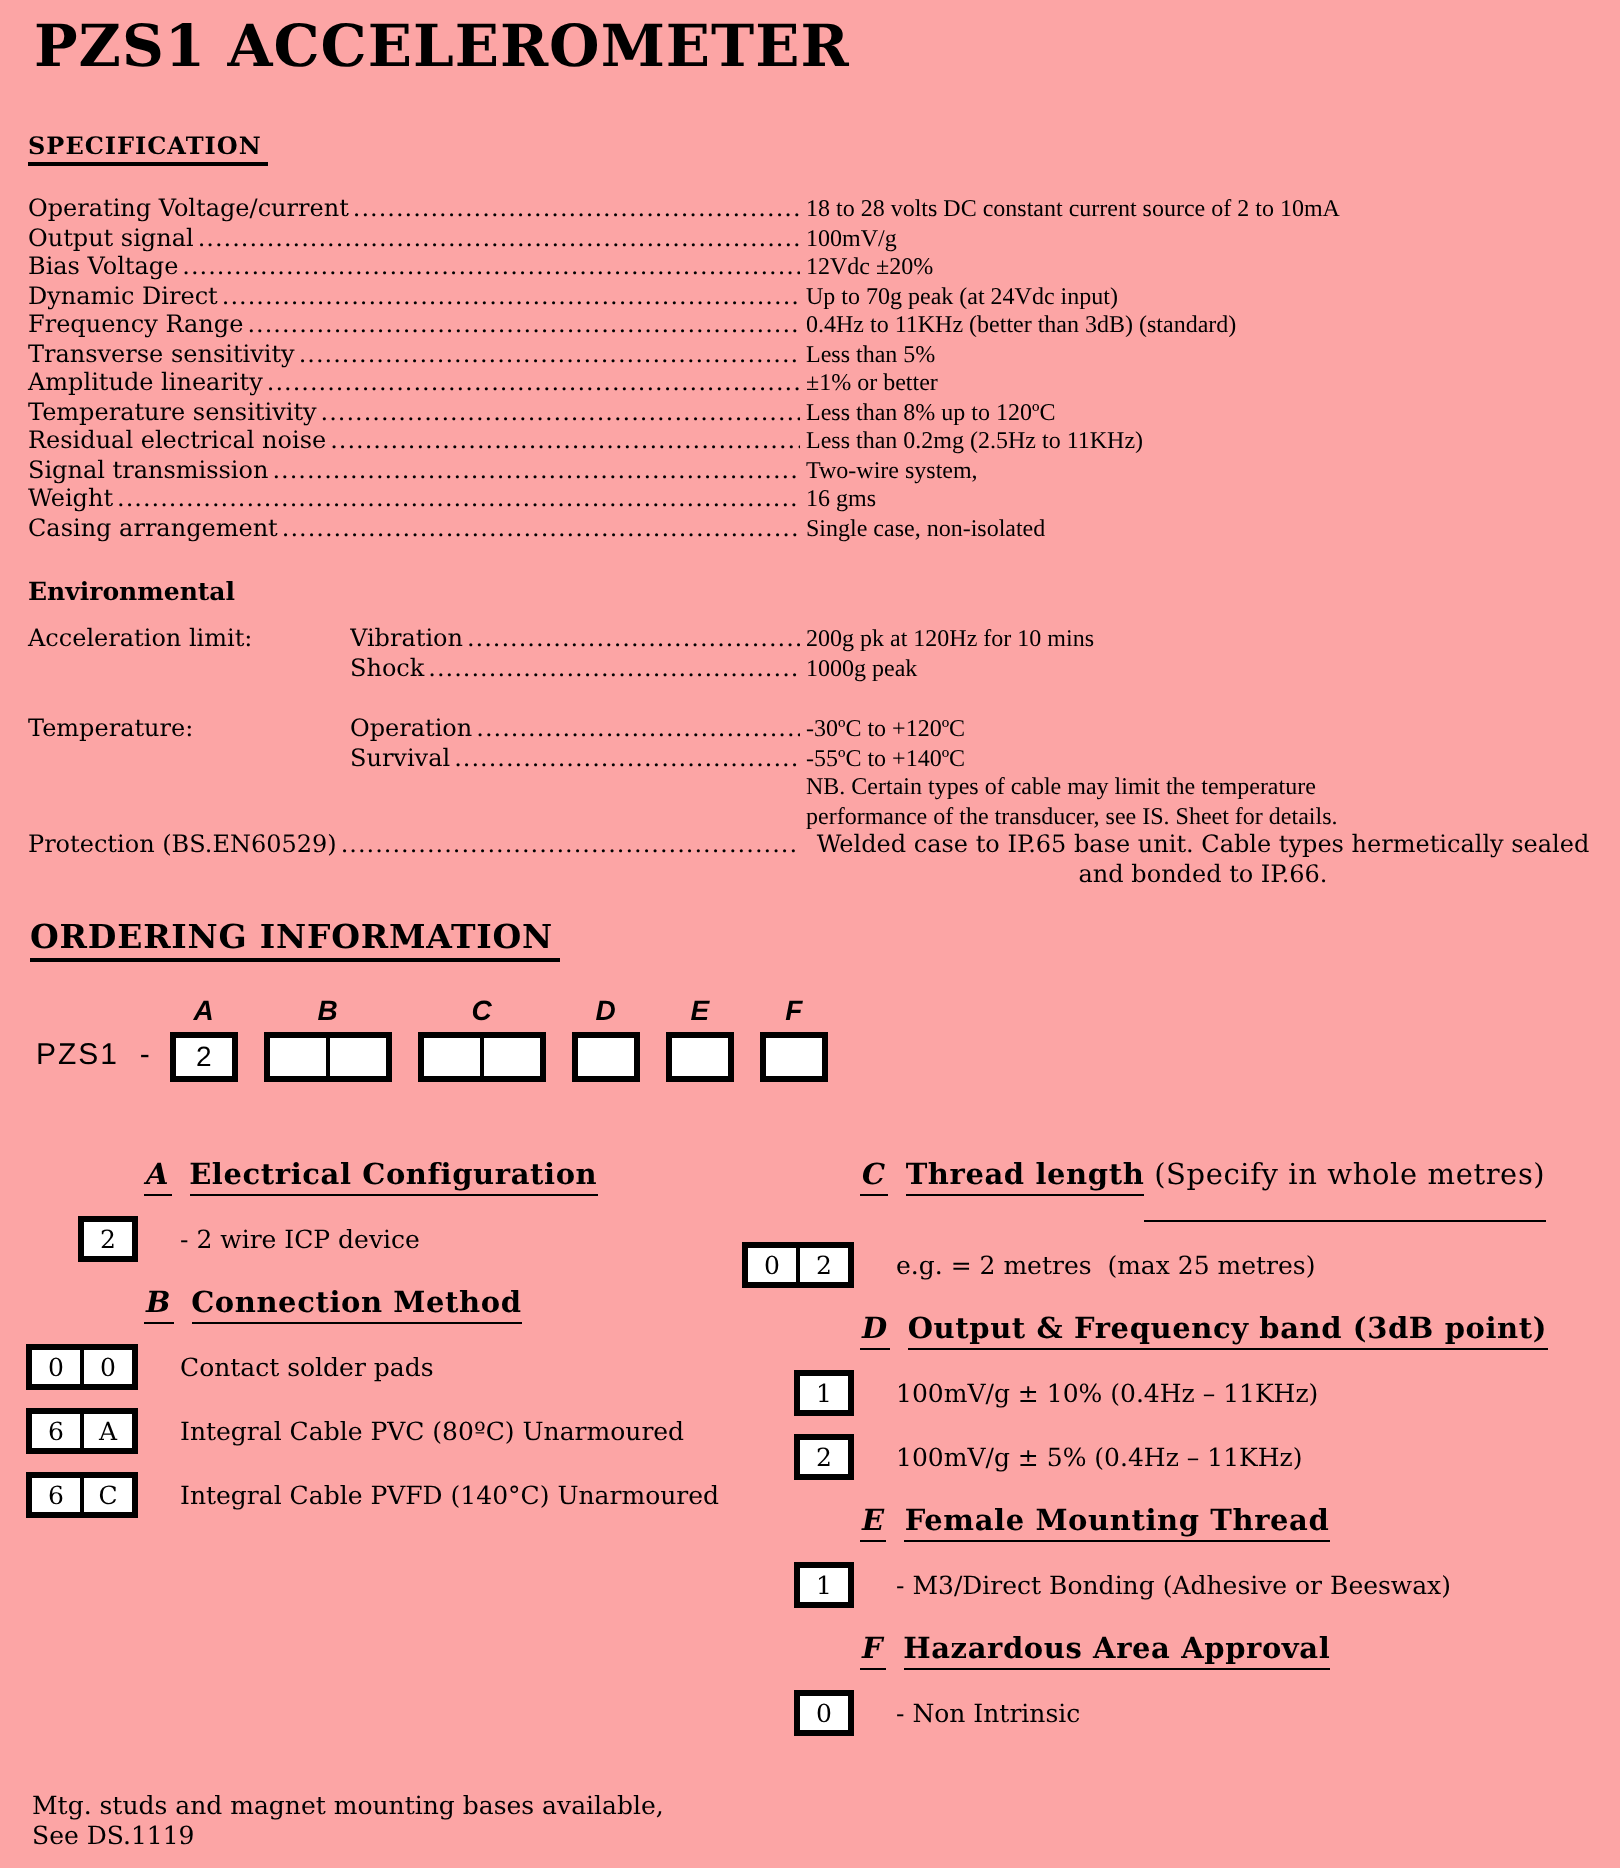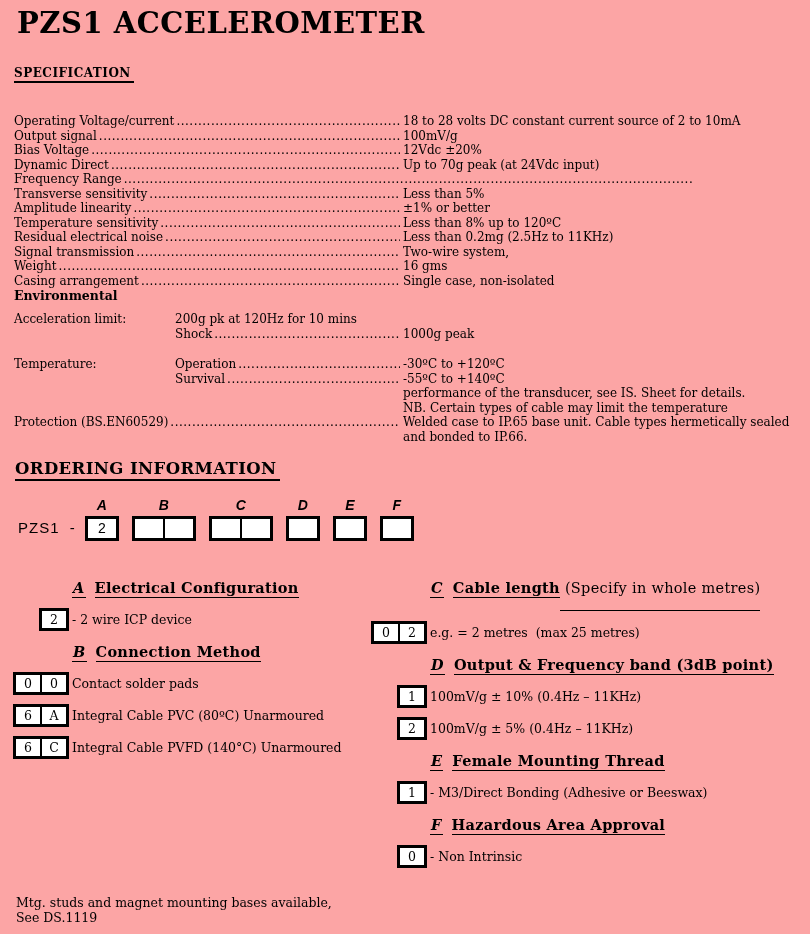--- a/index.html
+++ b/index.html
@@ -5,27 +5,27 @@
   html,body{margin:0;padding:0;background:#fff;}
   .page{position:relative;width:810px;height:934px;background:#fca5a5;color:#000;
         font-family:"DejaVu Serif",serif;font-size:12px;overflow:hidden;}
 
   .title{position:absolute;left:17px;top:6px;font-size:29px;font-weight:bold;letter-spacing:.5px;white-space:nowrap;}
 
   .big-heading{font-weight:bold;border-bottom:2px solid #000;padding:0 3px 1px 0;white-space:nowrap;display:inline-block;}
   .spec-heading-wrap{position:absolute;left:14px;top:66px;font-size:12px;letter-spacing:.5px;}
   .ordering-heading-wrap{position:absolute;left:15px;top:459px;font-size:16.5px;letter-spacing:.4px;}
 
-  .spec-rows{position:absolute;left:14px;top:114px;width:786px;}
+  .spec-rows{position:absolute;left:14px;top:97px;width:786px;}
   .row{display:flex;align-items:baseline;line-height:14.5px;}
   .lbl{white-space:nowrap;}
   .dots{flex:1 1 auto;overflow:hidden;white-space:nowrap;margin:0 3px 0 2px;}
   .dots::after{content:"....................................................................................................................................";letter-spacing:.5px;}
-  .val{flex:0 0 397px;width:397px;white-space:nowrap;}
-  .val-lines{flex:0 0 397px;width:397px;}
+  .val{flex:0 0 397px;width:397px;white-space:nowrap;font-family:Liberation Serif, serif;}
+  .val-lines{flex:0 0 397px;width:397px;text-align:center;}
   .val-lines div{white-space:nowrap;line-height:14.5px;}
 
   .env-heading{position:absolute;left:14px;top:288px;font-weight:bold;font-size:12.5px;}
   .env-rows{position:absolute;left:14px;top:312px;width:786px;}
   .env-label{flex:0 0 161px;white-space:nowrap;}
   .env-mid{flex:1 1 auto;display:flex;align-items:baseline;overflow:hidden;}
   .env-sub{white-space:nowrap;}
   .env-spacer{height:16px;}
 
   .diagram{position:absolute;left:18px;top:497px;display:flex;align-items:flex-end;}
@@ -43,21 +43,21 @@
   .sec-heading{margin:12px 0 10px 59px;font-size:14.5px;font-weight:bold;white-space:nowrap;letter-spacing:.3px;}
   .sec-heading:first-child{margin-top:0;}
   .sec-letter{font-style:italic;border-bottom:1.5px solid #000;padding:0 1px 1px 1px;margin-right:9px;display:inline-block;}
   .sec-title{border-bottom:1.5px solid #000;padding-bottom:1px;display:inline-block;}
   .sec-suffix{font-weight:normal;border-bottom:1.5px solid #000;padding-bottom:14px;display:inline-block;white-space:pre;}
   .opt-row{display:flex;align-items:center;margin-bottom:9px;}
   .opt-boxes{flex:0 0 56px;width:56px;display:flex;justify-content:flex-end;}
   .opt-box{display:flex;border:3px solid #000;height:23px;box-sizing:border-box;background:#fff;}
   .opt-cell{width:24px;text-align:center;font-size:12.5px;line-height:17px;}
   .opt-cell + .opt-cell{border-left:2px solid #000;}
-  .opt-text{margin-left:3px;white-space:pre;font-size:12.5px;}
+  .opt-text{margin-left:21px;white-space:pre;font-size:12.5px;}
 
   .footer{position:absolute;left:16px;top:895px;font-size:12.5px;line-height:15px;}
 </style>
 </head>
 <body>
 
 <div class="page">
 
   <div class="title">PZS1 ACCELEROMETER</div>
 
@@ -82,20 +82,21 @@
         <span class="val">12Vdc ±20%</span>
       </div>
       <div class="row">
         <span class="lbl">Dynamic Direct</span>
         <span class="dots"></span>
         <span class="val">Up to 70g peak (at 24Vdc input)</span>
       </div>
       <div class="row">
         <span class="lbl">Frequency Range</span>
         <span class="dots"></span>
+        <span class="val">0.4Hz to 11KHz (better than 3dB) (standard)</span>
       </div>
       <div class="row">
         <span class="lbl">Transverse sensitivity</span>
         <span class="dots"></span>
         <span class="val">Less than 5%</span>
       </div>
       <div class="row">
         <span class="lbl">Amplitude linearity</span>
         <span class="dots"></span>
         <span class="val">±1% or better</span>
@@ -125,20 +126,24 @@
         <span class="dots"></span>
         <span class="val">Single case, non-isolated</span>
       </div>
     </div>
 
   <div class="env-heading">Environmental</div>
 
   <div class="env-rows" id="env-rows">
       <div class="row">
         <span class="env-label">Acceleration limit:</span>
+        <div class="env-mid">
+          <span class="env-sub">Vibration</span>
+          <span class="dots"></span>
+        </div>
         <span class="val">200g pk at 120Hz for 10 mins</span>
       </div>
       <div class="row">
         <span class="env-label"></span>
         <div class="env-mid">
           <span class="env-sub">Shock</span>
           <span class="dots"></span>
         </div>
         <span class="val">1000g peak</span>
       </div>
@@ -155,26 +160,26 @@
         <span class="env-label"></span>
         <div class="env-mid">
           <span class="env-sub">Survival</span>
           <span class="dots"></span>
         </div>
         <span class="val">-55ºC to +140ºC</span>
       </div>
       <div class="row">
         <span class="env-label"></span>
         <div class="env-mid"></div>
-        <span class="val">performance of the transducer, see IS. Sheet for details.</span>
+        <span class="val">NB. Certain types of cable may limit the temperature</span>
       </div>
       <div class="row">
         <span class="env-label"></span>
         <div class="env-mid"></div>
-        <span class="val">NB. Certain types of cable may limit the temperature</span>
+        <span class="val">performance of the transducer, see IS. Sheet for details.</span>
       </div>
       <div class="row">
         <span class="lbl">Protection (BS.EN60529)</span>
         <span class="dots"></span>
         <div class="val-lines">
           <div>Welded case to IP.65 base unit. Cable types hermetically sealed</div>
           <div>and bonded to IP.66.</div>
         </div>
       </div>
     </div>
@@ -261,21 +266,21 @@
           <div class="opt-boxes">
             <div class="opt-box">
               <div class="opt-cell">6</div>
               <div class="opt-cell">C</div>
             </div>
           </div>
           <span class="opt-text">Integral Cable PVFD (140°C) Unarmoured</span>
         </div>
       </div>
     <div class="col-right" id="order-right">
-        <div class="sec-heading"><span class="sec-letter">C</span><span class="sec-title">Cable length</span><span class="sec-suffix"> (Specify in whole metres)</span></div>
+        <div class="sec-heading"><span class="sec-letter">C</span><span class="sec-title">Thread length</span><span class="sec-suffix"> (Specify in whole metres)</span></div>
         <div class="opt-row">
           <div class="opt-boxes">
             <div class="opt-box">
               <div class="opt-cell">0</div>
               <div class="opt-cell">2</div>
             </div>
           </div>
           <span class="opt-text">e.g. = 2 metres  (max 25 metres)</span>
         </div>
         <div class="sec-heading"><span class="sec-letter">D</span><span class="sec-title">Output &amp; Frequency band (3dB point)</span></div>

